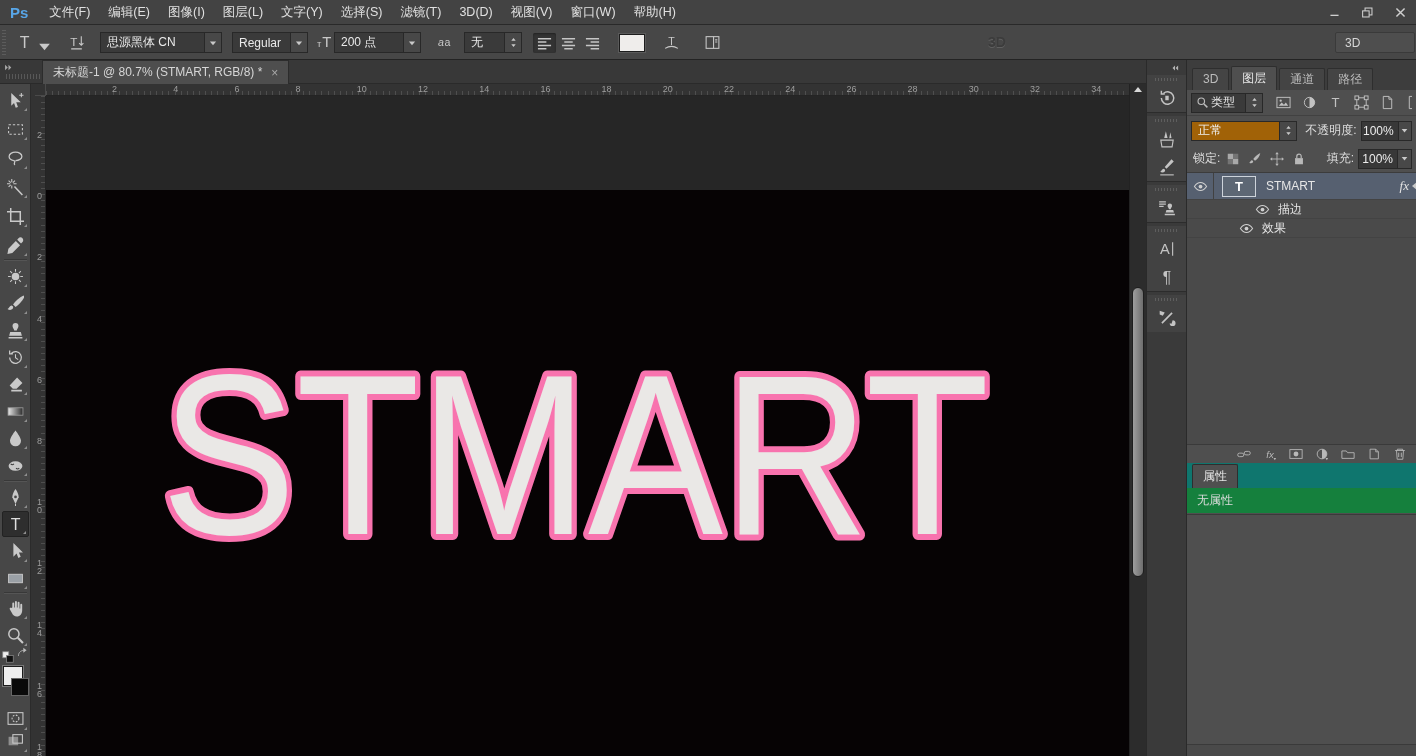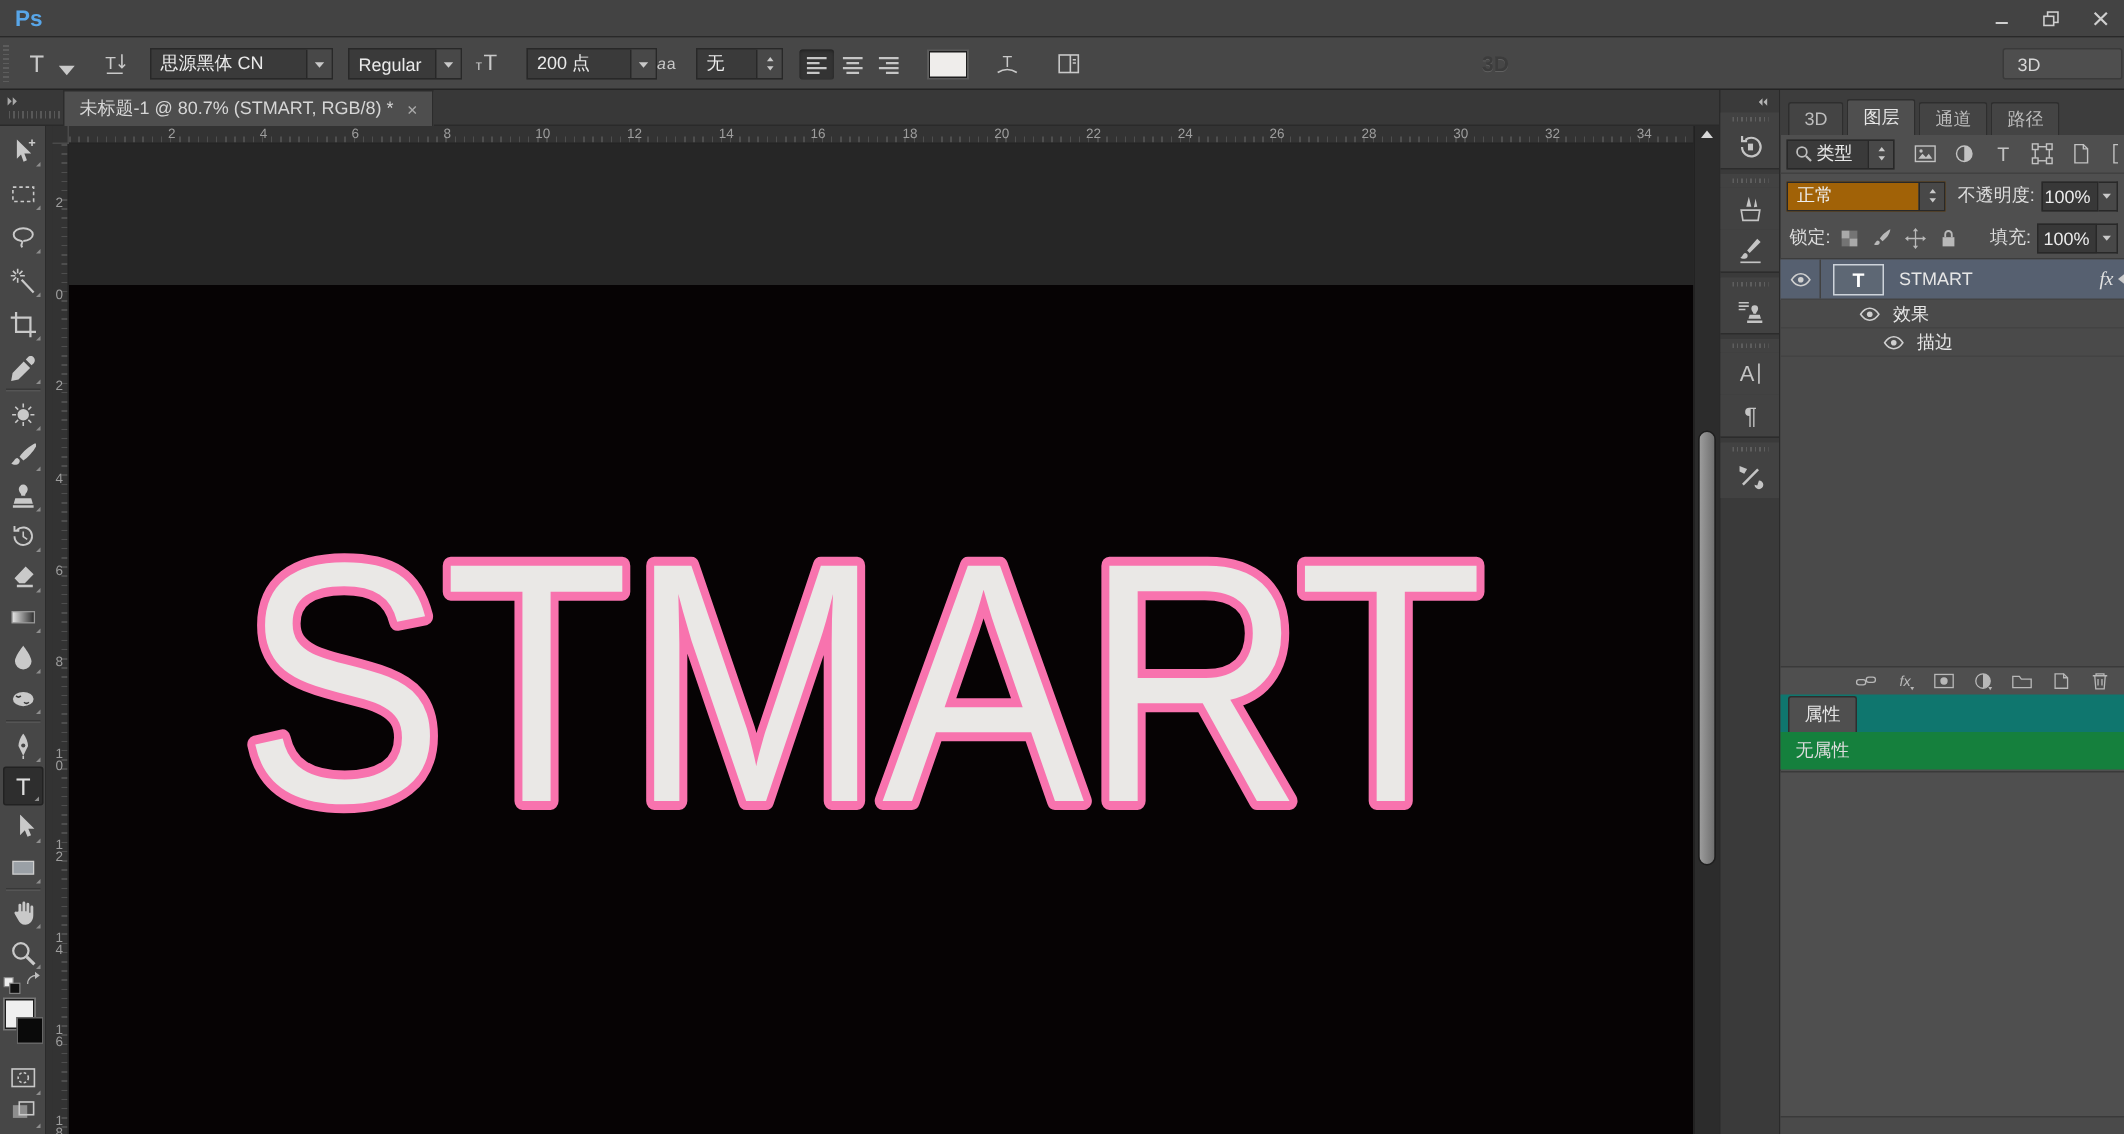--- a/index.html
+++ b/index.html
@@ -129,20 +129,34 @@
 #props-tabbar{height:25px;background:#0f766e;display:flex;align-items:flex-end;padding-left:5px;}
 #props-content{height:25px;display:flex;align-items:center;padding-left:10px;color:#dcdcdc;background:#15803d;}
 #props-empty{flex:1;background:#4f4f4f;border-top:1px solid #3a3a3a;margin-top:1px;}
 #dock-footer{height:12px;background:#4a4a4a;border-top:1px solid #3a3a3a;}
 </style>
 </head>
 <body>
 
 <div id="menubar">
   <span id="ps-logo">Ps</span>
+  <div style="display:flex;height:100%;">
+
+  <span class="menu-item">文件(F)</span>
+      <span class="menu-item">编辑(E)</span>
+      <span class="menu-item">图像(I)</span>
+      <span class="menu-item">图层(L)</span>
+      <span class="menu-item">文字(Y)</span>
+      <span class="menu-item">选择(S)</span>
+      <span class="menu-item">滤镜(T)</span>
+      <span class="menu-item">3D(D)</span>
+      <span class="menu-item">视图(V)</span>
+      <span class="menu-item">窗口(W)</span>
+      <span class="menu-item">帮助(H)</span>
+    </div>
   <div id="win-controls">
 
   <span class="win-btn">
         <svg viewBox="0 0 16 16">
           <path stroke="currentColor" stroke-width="1.6" fill="none" d="M3 11.5h10"></path>
         </svg>
       </span>
       <span class="win-btn">
         <svg viewBox="0 0 16 16">
           <rect x="5" y="2.5" width="8.5" height="8.5" fill="none" stroke="currentColor" stroke-width="1.3"></rect>
@@ -200,21 +214,21 @@
       </span>
   </div>
   <div class="ob" style="left:316px;top:9px;width:20px;height:18px;">
     <span style="width:18px;height:18px;">
         <svg viewBox="0 0 16 16">
           <text x="0" y="12" font-size="9" font-family="Liberation Serif,DejaVu Serif,serif" fill="currentColor">т</text>
           <text x="5" y="12" font-size="14" font-family="Liberation Serif,DejaVu Serif,serif" fill="currentColor">T</text>
         </svg>
       </span>
   </div>
-  <div class="field" style="left:351px;width:87px;">
+  <div class="field" style="left:334px;width:87px;">
     <span class="lbl">200 点</span>
     <span class="dd">
         <span style="width:10px;height:10px;">
           <svg viewBox="0 0 16 16">
             <path fill="currentColor" d="M3 5.5h10L8 11.5z"></path>
           </svg>
         </span>
       </span>
   </div>
   <div class="ob" style="left:436px;top:9px;width:20px;height:18px;">
@@ -746,34 +760,34 @@
               <path fill="none" stroke="currentColor" stroke-width="1.1" d="M1.5 8C3.5 5 5.5 3.8 8 3.8S12.5 5 14.5 8C12.5 11 10.5 12.2 8 12.2S3.5 11 1.5 8z"></path>
               <circle cx="8" cy="8" r="2" fill="currentColor"></circle>
             </svg>
           </span>
         </span>
       <span class="lthumb">T</span>
       <span class="lname">STMART</span>
       <span class="fx-badge">fx</span>
       <span class="fx-collapse"></span>
     </div>
+    <div class="lrow sub-row" id="row-stroke">
+      <span class="eye-sm"><span style="width:15px;height:15px;"><svg viewBox="0 0 16 16">
+              <path fill="none" stroke="currentColor" stroke-width="1.1" d="M1.5 8C3.5 5 5.5 3.8 8 3.8S12.5 5 14.5 8C12.5 11 10.5 12.2 8 12.2S3.5 11 1.5 8z"></path>
+              <circle cx="8" cy="8" r="2" fill="currentColor"></circle>
+            </svg></span></span>
+      <span class="sub-name">描边</span>
+    </div>
     <div class="lrow sub-row" id="row-effects">
       <span class="eye-sm"><span style="width:15px;height:15px;"><svg viewBox="0 0 16 16">
               <path fill="none" stroke="currentColor" stroke-width="1.1" d="M1.5 8C3.5 5 5.5 3.8 8 3.8S12.5 5 14.5 8C12.5 11 10.5 12.2 8 12.2S3.5 11 1.5 8z"></path>
               <circle cx="8" cy="8" r="2" fill="currentColor"></circle>
             </svg></span></span>
       <span class="sub-name">效果</span>
     </div>
-    <div class="lrow sub-row" id="row-stroke">
-      <span class="eye-sm"><span style="width:15px;height:15px;"><svg viewBox="0 0 16 16">
-              <path fill="none" stroke="currentColor" stroke-width="1.1" d="M1.5 8C3.5 5 5.5 3.8 8 3.8S12.5 5 14.5 8C12.5 11 10.5 12.2 8 12.2S3.5 11 1.5 8z"></path>
-              <circle cx="8" cy="8" r="2" fill="currentColor"></circle>
-            </svg></span></span>
-      <span class="sub-name">描边</span>
-    </div>
   </div>
 
   <div id="layers-bottom">
 
   <span class="bicon">
         <svg viewBox="0 0 16 16">
           <rect x=".8" y="7" width="7" height="4" rx="2" fill="none" stroke="currentColor"></rect>
           <rect x="8.2" y="5" width="7" height="4" rx="2" fill="none" stroke="currentColor"></rect>
         </svg>
       </span>

